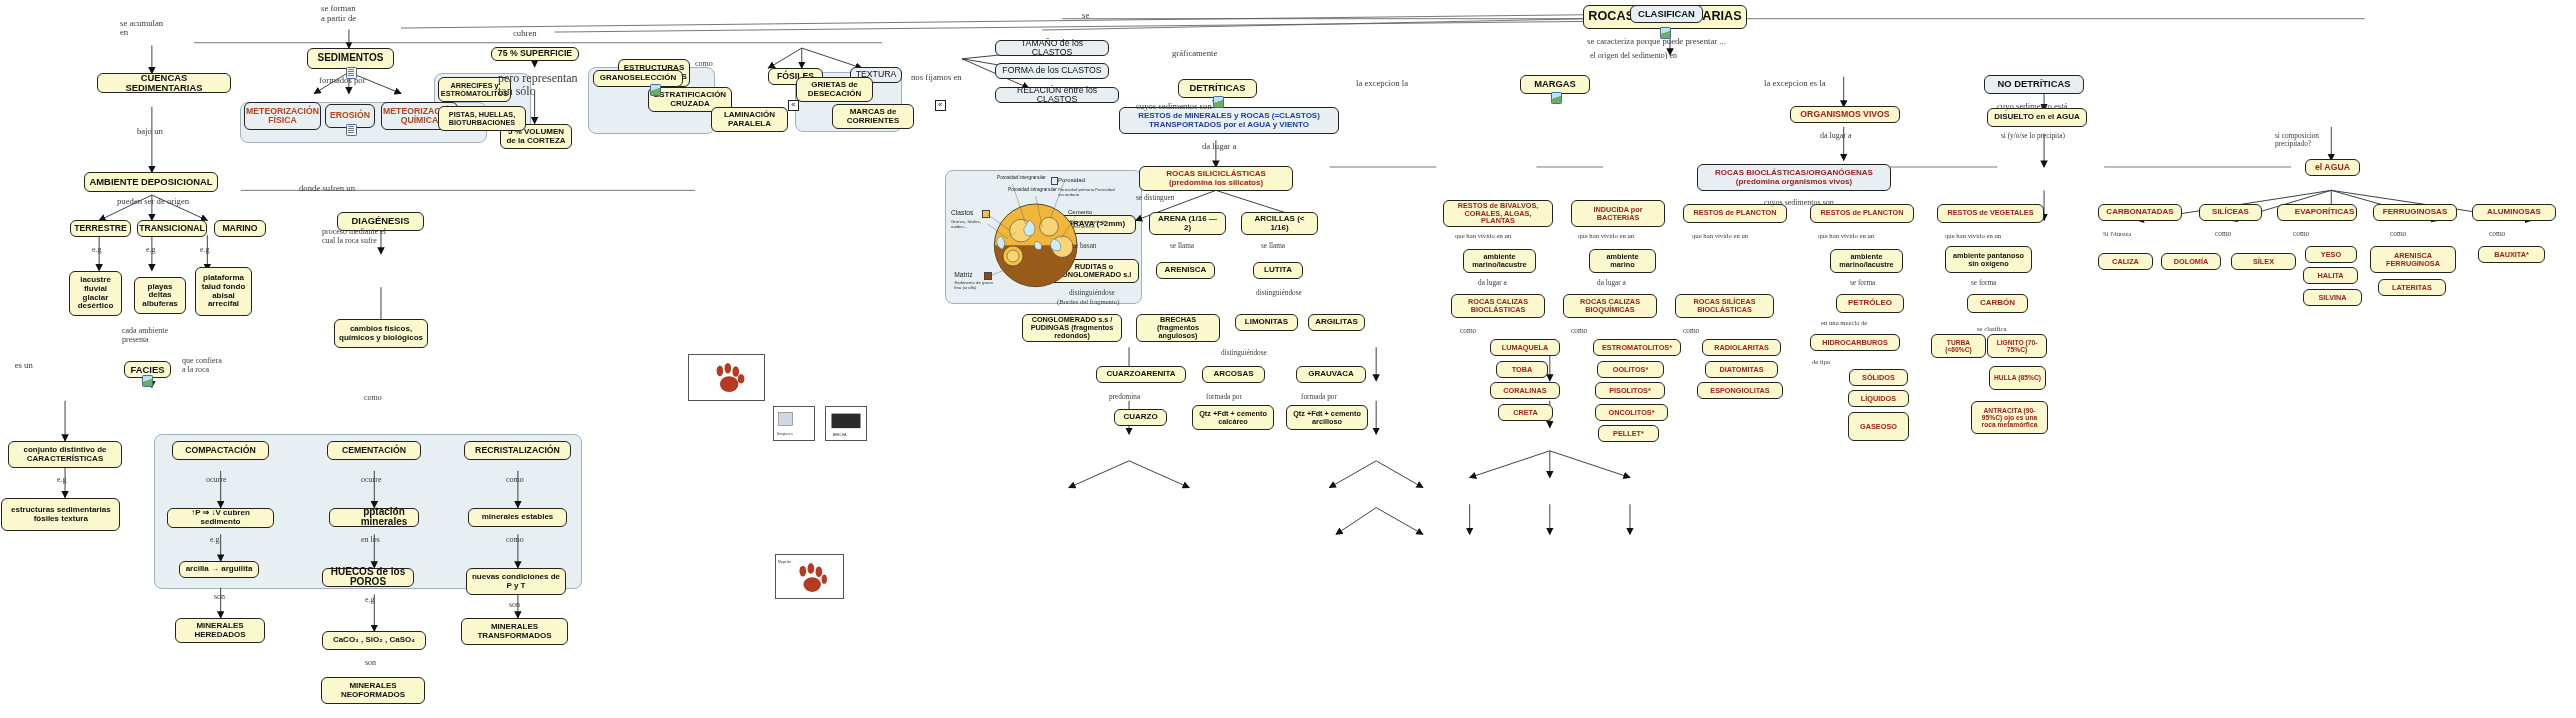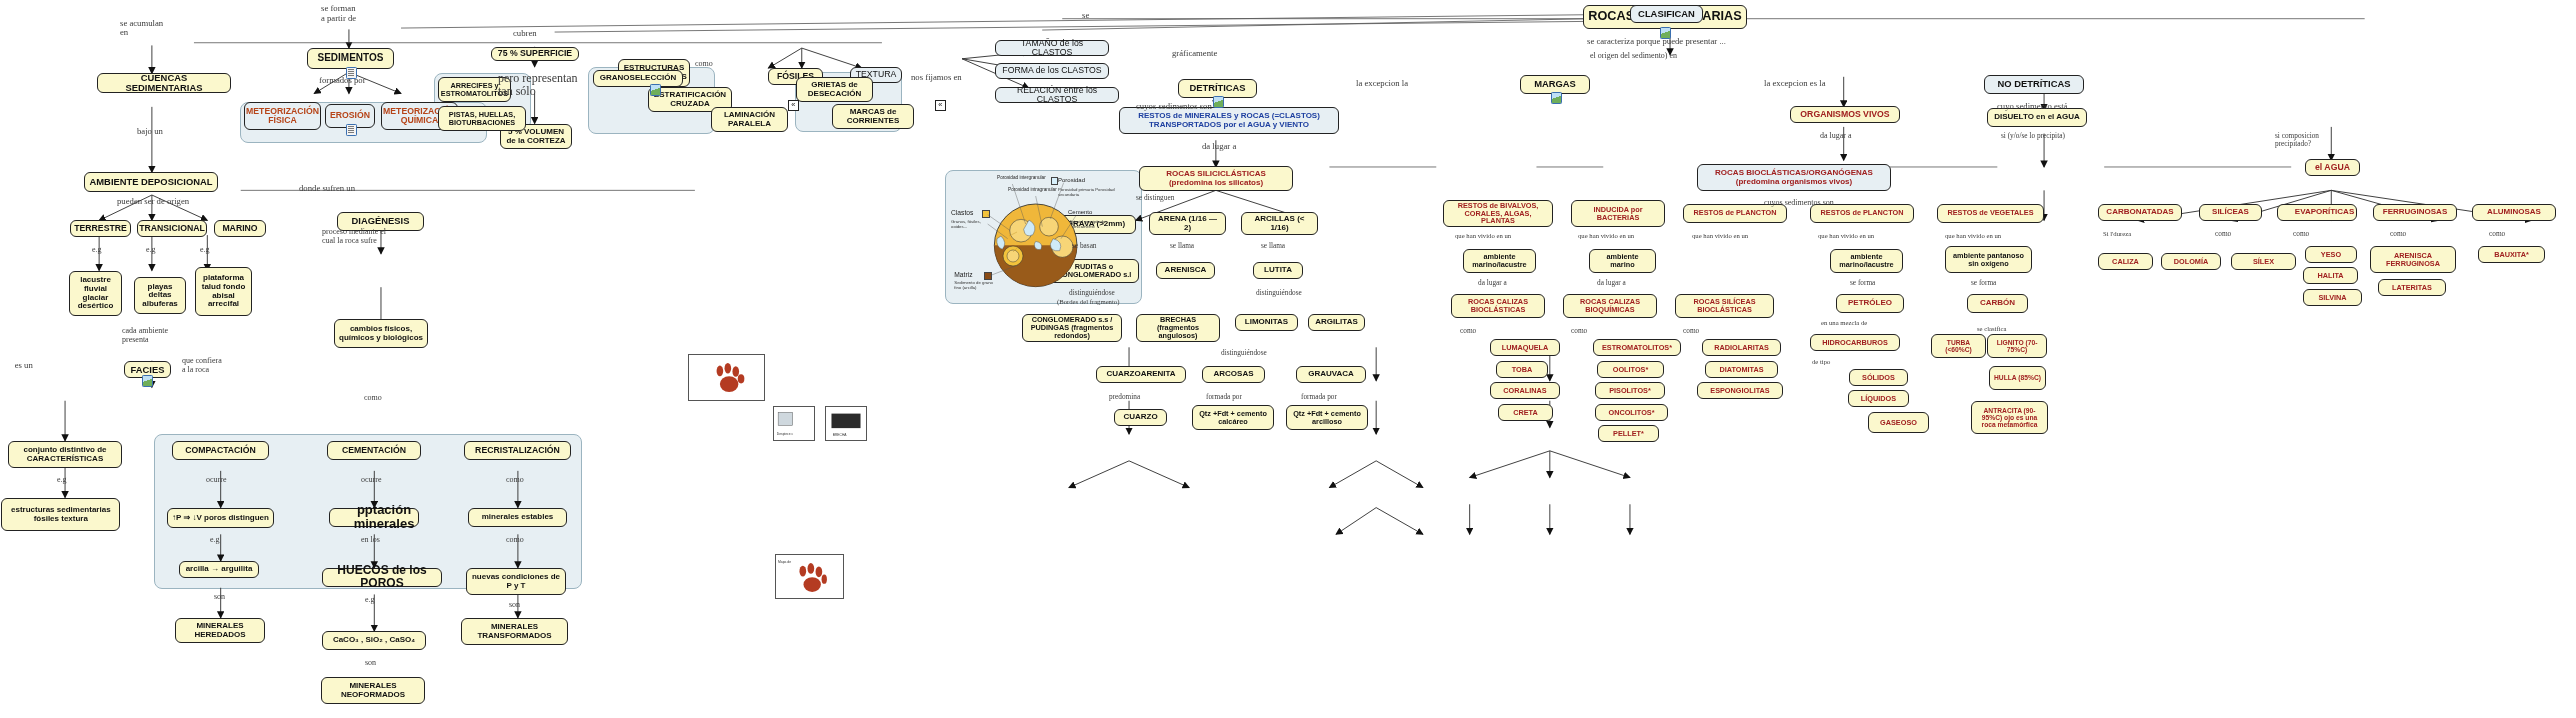--- a/index.html
+++ b/index.html
@@ -181,31 +181,31 @@
 
   <div class="lbl" style="left:299px;top:184px;font-size:8.7px;">donde sufren un</div>
   <div class="node yel" style="left:337px;top:212px;width:87px;height:18.7px;font-size:9.4px;">DIAGÉNESIS</div>
   <div class="lbl" style="left:322px;top:228px;font-size:8px;white-space:pre;">proceso mediante el
 cual la roca sufre</div>
   <div class="node yel" style="left:334px;top:319px;width:94px;height:29px;font-size:8px;white-space:pre-line;">cambios físicos, químicos y biológicos</div>
   <div class="lbl" style="left:364px;top:394px;font-size:8px;">como</div>
 
   <div class="node yel" style="left:172px;top:441px;width:97px;height:18.7px;font-size:8.7px;">COMPACTACIÓN</div>
   <div class="lbl" style="left:206px;top:476px;font-size:8px;">ocurre</div>
-  <div class="node yel" style="left:167px;top:508px;width:107px;height:20px;font-size:8px;">↑P ⇒ ↓V poros distinguen</div>
+  <div class="node yel" style="left:167px;top:508px;width:107px;height:20px;font-size:8px;">↑P ⇒ ↓V cubren sedimento</div>
   <div class="lbl" style="left:210px;top:536px;font-size:8px;">e.g</div>
   <div class="node yel" style="left:179px;top:561px;width:80px;height:17.4px;font-size:8px;">arcilla → arguilita</div>
   <div class="lbl" style="left:214px;top:593px;font-size:8px;">son</div>
   <div class="node yel" style="left:175px;top:618px;width:90px;height:25.4px;font-size:8px;white-space:pre-line;">MINERALES HEREDADOS</div>
 
   <div class="node yel" style="left:327px;top:441px;width:94px;height:18.7px;font-size:8.7px;">CEMENTACIÓN</div>
   <div class="lbl" style="left:361px;top:476px;font-size:8px;">ocurre</div>
-  <div class="node yel" style="left:329px;top:508px;width:90px;height:18.7px;font-size:13px;padding-left:24px;">pptación minerales</div>
+  <div class="node yel" style="left:329px;top:508px;width:90px;height:18.7px;font-size:10px;padding-left:24px;">pptación minerales</div>
   <div class="lbl" style="left:361px;top:536px;font-size:8px;text-align:center;">en los</div>
-  <div class="node yel" style="left:322px;top:568px;width:120px;height:18.7px;font-size:12px;">HUECOS de los POROS</div>
+  <div class="node yel" style="left:322px;top:568px;width:92px;height:18.7px;font-size:10px;">HUECOS de los POROS</div>
   <div class="lbl" style="left:365px;top:596px;font-size:8px;">e.g</div>
   <div class="node yel" style="left:322px;top:631px;width:104px;height:18.7px;font-size:8px;">CaCO₃ , SiO₂ , CaSO₄</div>
   <div class="lbl" style="left:365px;top:659px;font-size:8px;">son</div>
   <div class="node yel" style="left:321px;top:677px;width:104px;height:27px;font-size:8px;white-space:pre-line;">MINERALES NEOFORMADOS</div>
 
   <div class="node yel" style="left:464px;top:441px;width:107px;height:18.7px;font-size:8.7px;">RECRISTALIZACIÓN</div>
   <div class="lbl" style="left:506px;top:476px;font-size:8px;">como</div>
   <div class="node yel" style="left:468px;top:508px;width:99px;height:18.7px;font-size:8px;">minerales estables</div>
   <div class="lbl" style="left:506px;top:536px;font-size:8px;">como</div>
   <div class="node yel" style="left:466px;top:568px;width:100px;height:27px;font-size:8px;white-space:pre-line;">nuevas condiciones de P y T</div>
@@ -429,21 +429,21 @@
   <div class="node yel red" style="left:1598px;top:425px;width:61px;height:17.4px;font-size:7.3px;">PELLET*</div>
 
   <div class="node yel red" style="left:1702px;top:339px;width:79px;height:17.4px;font-size:7.3px;">RADIOLARITAS</div>
   <div class="node yel red" style="left:1705px;top:361px;width:73px;height:17.4px;font-size:7.3px;">DIATOMITAS</div>
   <div class="node yel red" style="left:1697px;top:382px;width:86px;height:17.4px;font-size:7.3px;">ESPONGIOLITAS</div>
 
   <div class="node yel red" style="left:1810px;top:334px;width:90px;height:17.4px;font-size:7.3px;">HIDROCARBUROS</div>
   <div class="lbl" style="left:1812px;top:358px;font-size:6.7px;">de tipo</div>
   <div class="node yel red" style="left:1849px;top:369px;width:59px;height:17.4px;font-size:7.3px;">SÓLIDOS</div>
   <div class="node yel red" style="left:1848px;top:390px;width:61px;height:17.4px;font-size:7.3px;">LÍQUIDOS</div>
-  <div class="node yel red" style="left:1848px;top:412px;width:61px;height:21px;font-size:7.3px;margin-left:20px;">GASEOSO</div>
+  <div class="node yel red" style="left:1848px;top:412px;width:61px;height:29px;font-size:7.3px;">GASEOSO</div>
 
   <div class="node yel red" style="left:1931px;top:334px;width:55px;height:24px;font-size:6.7px;white-space:pre-line;">TURBA (&lt;60%C)</div>
   <div class="node yel red" style="left:1987px;top:334px;width:60px;height:24px;font-size:6.7px;white-space:pre-line;">LIGNITO (70-75%C)</div>
   <div class="node yel red" style="left:1989px;top:366px;width:57px;height:24px;font-size:6.7px;white-space:pre-line;">HULLA (85%C)</div>
   <div class="node yel red" style="left:1971px;top:401px;width:77px;height:33px;font-size:6.7px;white-space:pre-line;">ANTRACITA (90-95%C) ojo es una roca metamórfica</div>
 
   <div class="node yel red" style="left:2098px;top:204px;width:84px;height:17.4px;font-size:8px;">CARBONATADAS</div>
   <div class="node yel red" style="left:2199px;top:204px;width:63px;height:17.4px;font-size:8px;">SILÍCEAS</div>
   <div class="node yel red" style="left:2277px;top:204px;width:80px;height:17.4px;font-size:8px;padding-left:19px;">EVAPORÍTICAS</div>
   <div class="node yel red" style="left:2373px;top:204px;width:84px;height:17.4px;font-size:8px;">FERRUGINOSAS</div>

